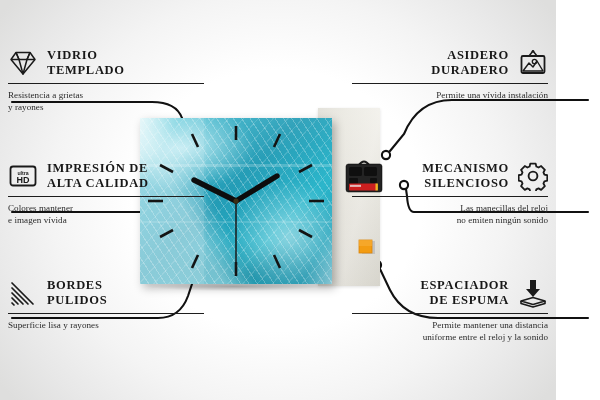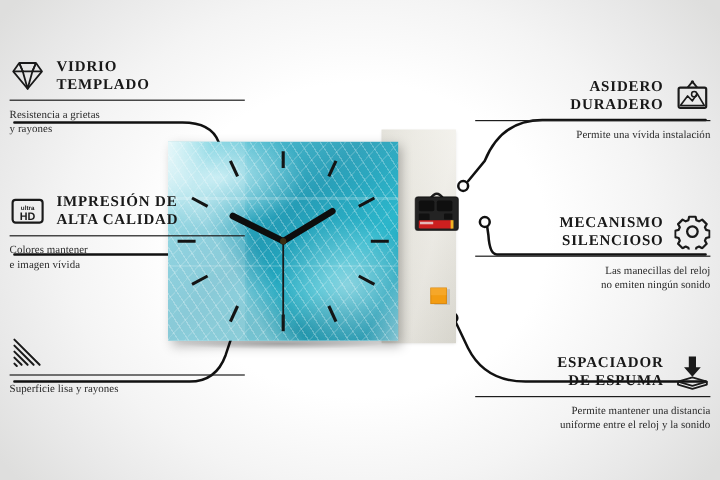--- a/index.html
+++ b/index.html
@@ -2,31 +2,31 @@
 <html><head>
 <meta charset="utf-8">
 <style>
   html,body{margin:0;padding:0;}
   body{
     width:600px;height:400px;overflow:hidden;
     font-family:"Liberation Serif", serif;
     background:#ffffff;
   }
   #stage{
-    position:relative;width:600px;height:400px;
+    position:relative;width:556px;height:400px;
     background:
       radial-gradient(ellipse 62% 78% at 50% 50%, #ffffff 0%, #ffffff 42%, #f4f4f4 66%, #e8e8e8 85%, #dededd 100%);
   }
   
   #wires{position:absolute;inset:0;width:600px;height:400px;}
 
   
   .feature{position:absolute;width:196px;}
   .feature.left{left:8px;text-align:left;}
-  .feature.right{right:8px;text-align:right;margin-top:17px;}
+  .feature.right{right:8px;text-align:right;}
   .fhead{display:flex;align-items:center;gap:9px;}
   .feature.right .fhead{flex-direction:row-reverse;}
   .ficon{width:30px;height:30px;flex:0 0 30px;display:block;}
   .ftitle{
     font-family:"Liberation Serif", serif;
     font-weight:bold;font-size:12.5px;line-height:1.22;
     letter-spacing:.055em;color:#181818;text-transform:uppercase;
   }
   .rule{height:0;border-top:1.4px solid #1d1d1d;margin:4px 0 5px 0;width:100%;}
   .fdesc{
@@ -238,20 +238,24 @@
     <div class="fhead">
       <svg class="ficon" viewBox="0 0 30 30">
         <g stroke="#1a1a1a" stroke-width="1.7" stroke-linecap="round">
           <line x1="4" y1="5" x2="25" y2="26"></line>
           <line x1="4" y1="10" x2="20" y2="26"></line>
           <line x1="4" y1="15" x2="15" y2="26"></line>
           <line x1="4" y1="20" x2="10" y2="26"></line>
           <line x1="4" y1="25" x2="6" y2="27"></line>
         </g>
       </svg>
+      <div class="ftitle">
+        <div>BORDES</div>
+        <div>PULIDOS</div>
+      </div>
     </div>
     <div class="rule"></div>
     <div class="fdesc">
       <div>Superficie lisa y rayones</div>
       <div></div>
     </div>
   </div>
 
   <div class="feature right" id="f-asidero">
     <div class="fhead">

